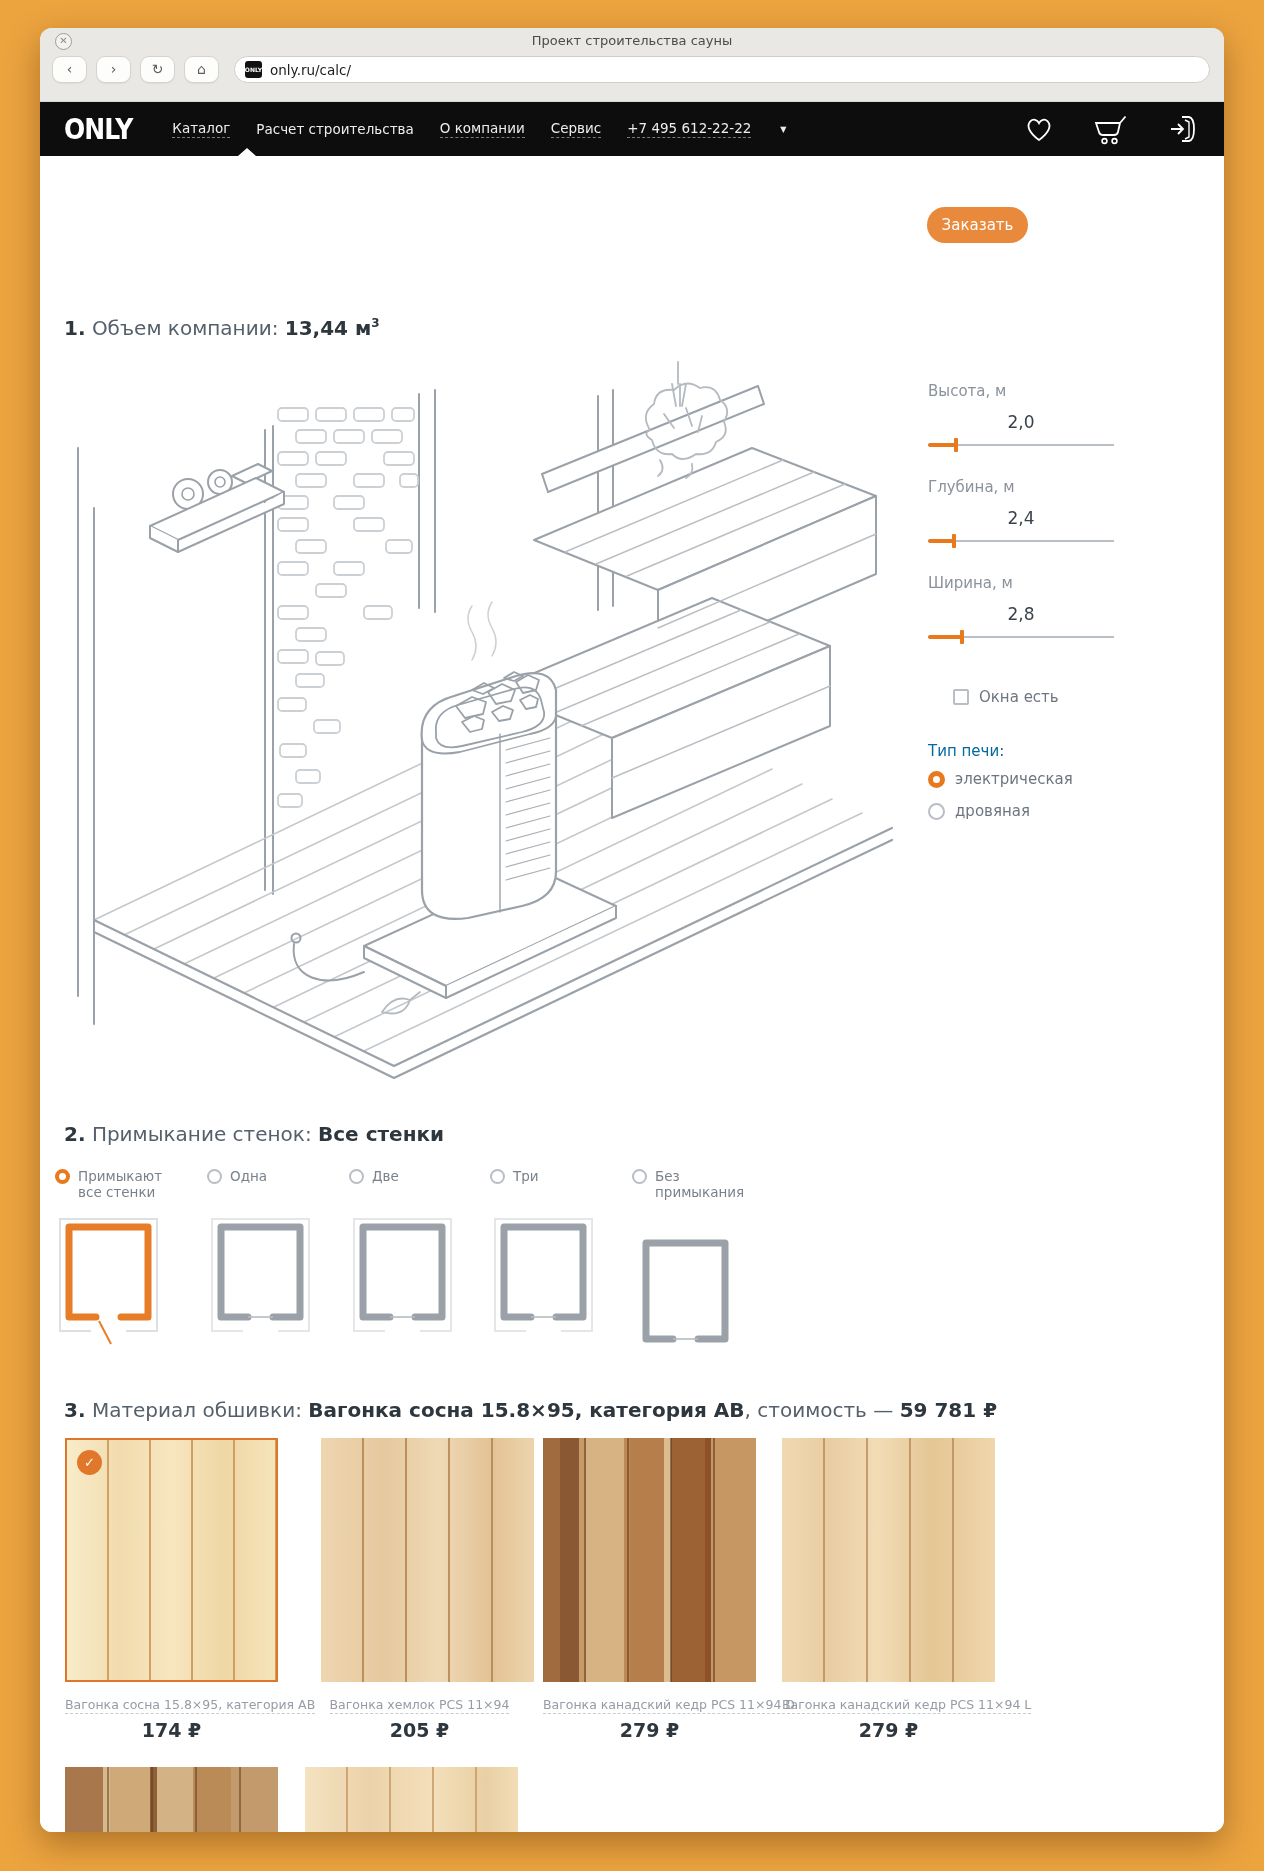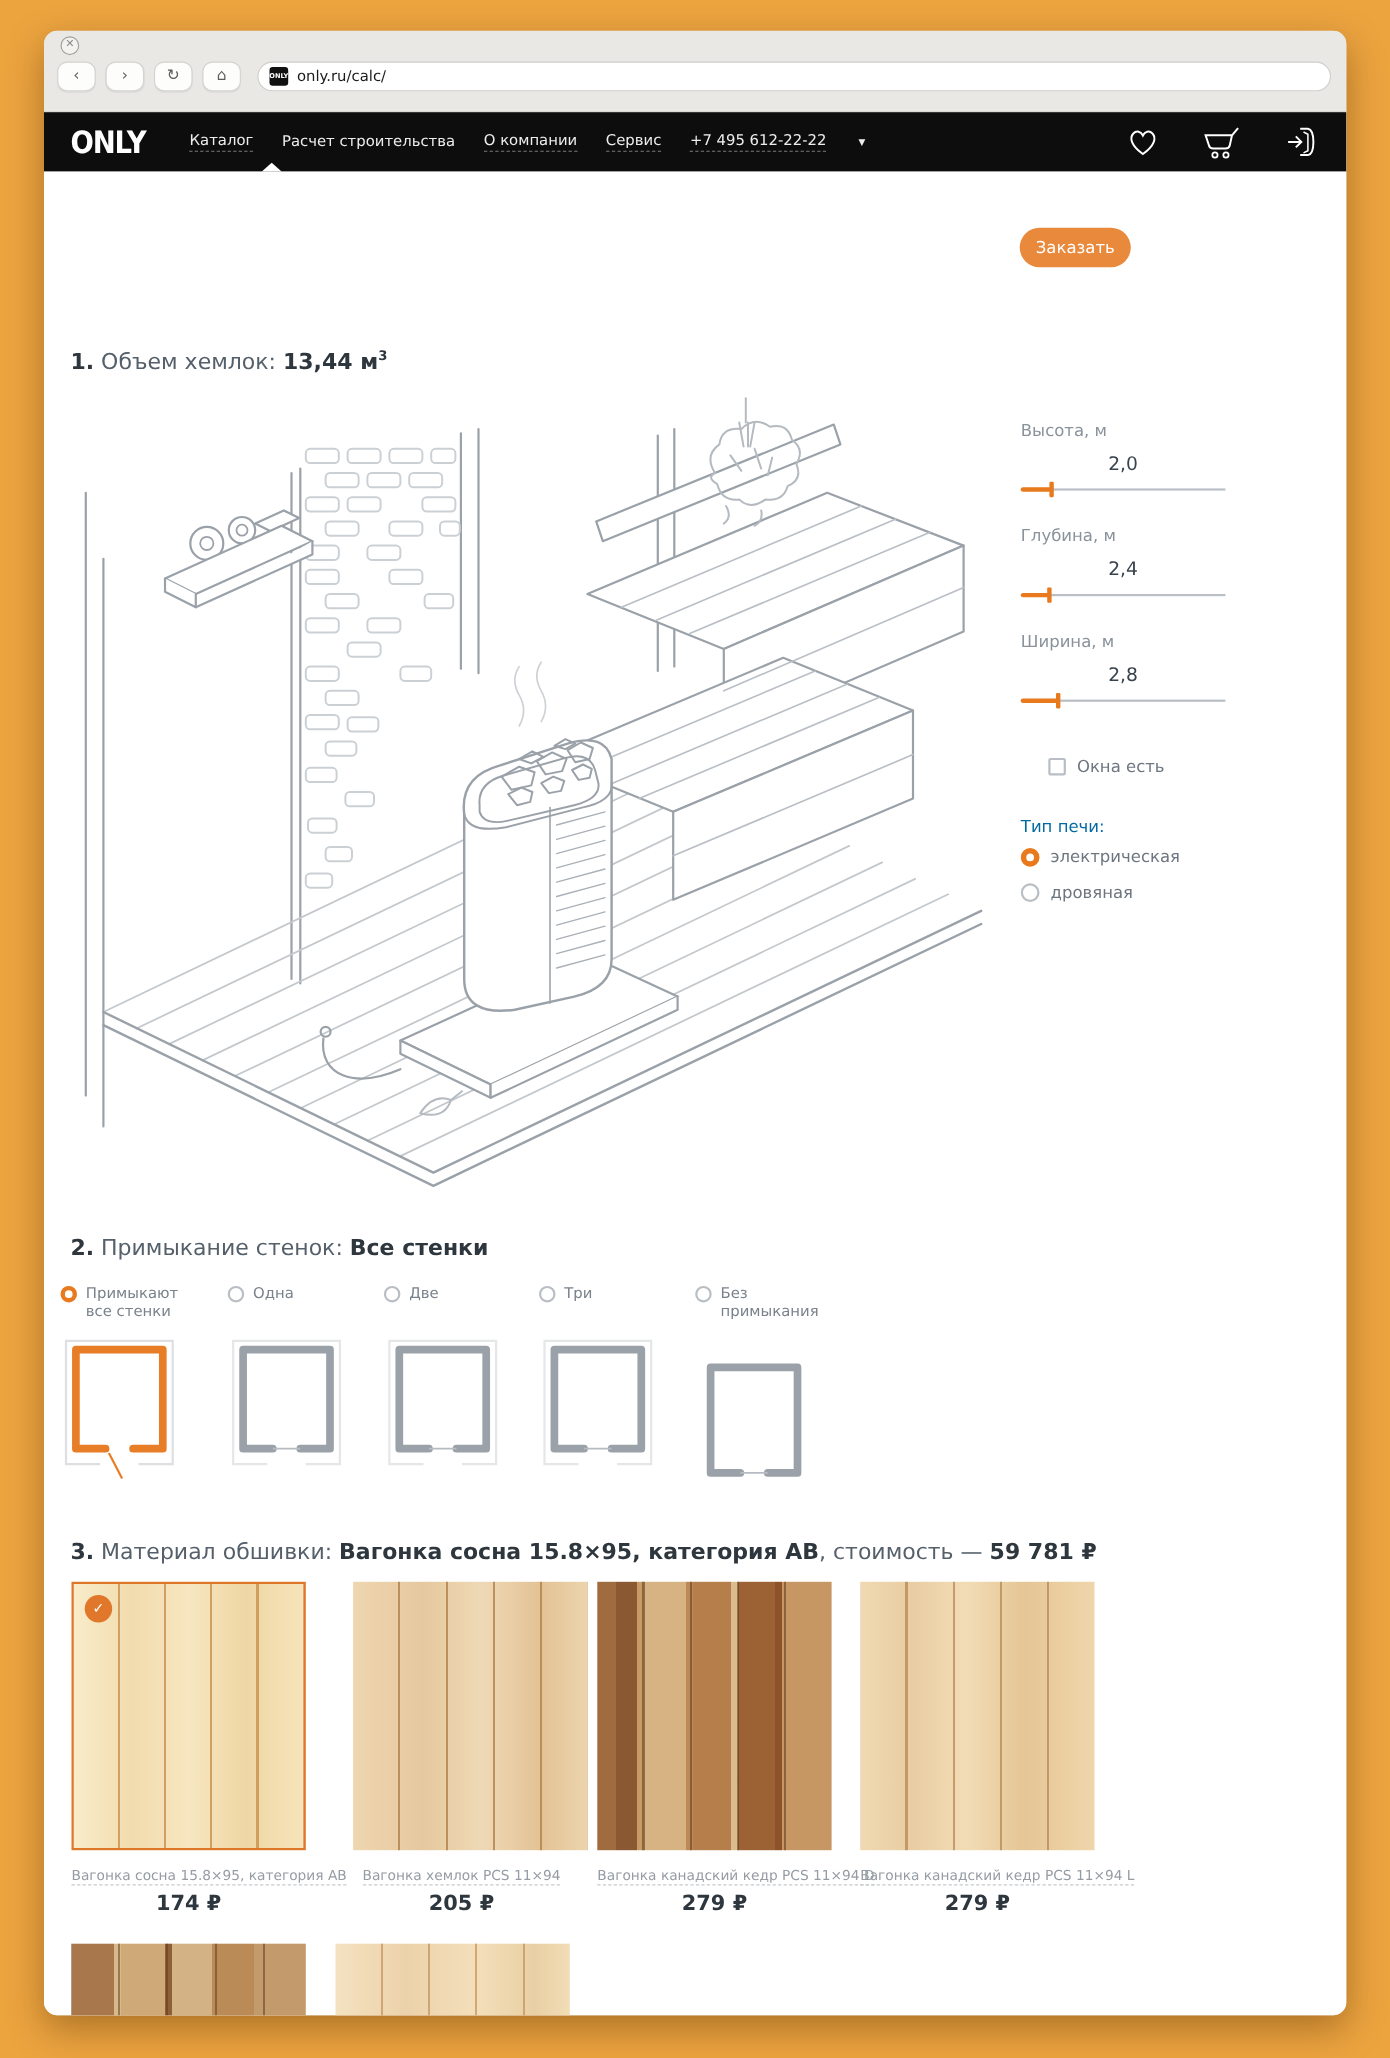--- a/index.html
+++ b/index.html
@@ -108,20 +108,21 @@
       linear-gradient(90deg,#f4e2c0,#ecd2ab 30%,#f3dfba 60%,#e9cfa4 85%,#f2ddb6); }
 </style>
 </head>
 <body>
 
 <div class="window">
 
   <div class="chrome">
     <div class="title-row">
       <div class="win-close">✕</div>
+      <div class="win-title">Проект строительства сауны</div>
     </div>
     <div class="toolbar">
       <div class="tb-btn">‹</div>
       <div class="tb-btn">›</div>
       <div class="tb-btn">↻</div>
       <div class="tb-btn">⌂</div>
       <div class="url-field">
         <div class="favicon">ONLY</div>
         <div class="url-text">only.ru/calc/</div>
       </div>
@@ -163,21 +164,21 @@
     </div>
     <div class="notch"></div>
   </div>
 
   <div class="page">
 
     <div class="order-btn">Заказать</div>
 
     <div class="sec-h" style="top:160px;">
       <span class="num">1.</span>
-      <span>Объем хемлок:</span>
+      <span>Объем компании:</span>
       <b>13,44 м</b><sup>3</sup>
     </div>
 
     <div class="illus">
       <svg width="836" height="724" viewBox="0 0 836 724" fill="none" stroke-linecap="round" stroke-linejoin="round">
         <g stroke="#9aa1a8" stroke-width="2">
           <path d="M14,88 V636"></path>
             <path d="M30,148 V664"></path>
           <path d="M201,70 V530"></path>
             <path d="M209,66 V534"></path>

